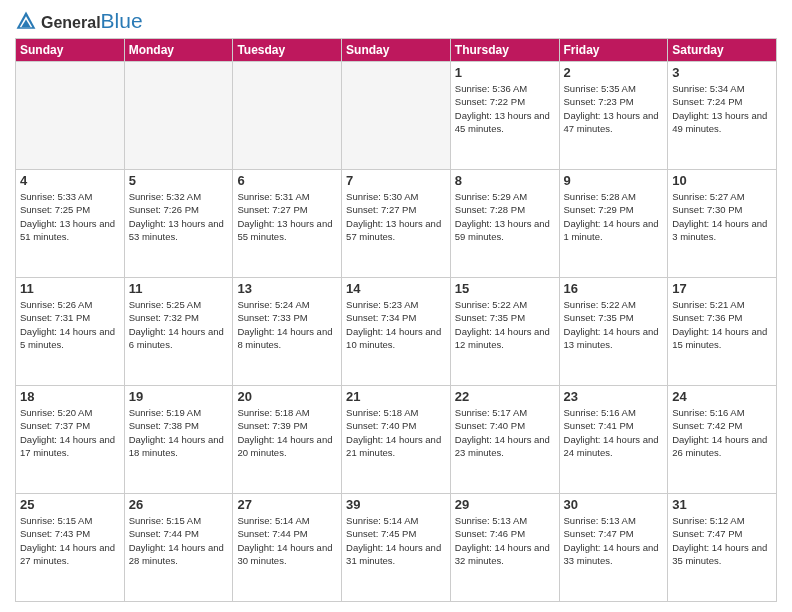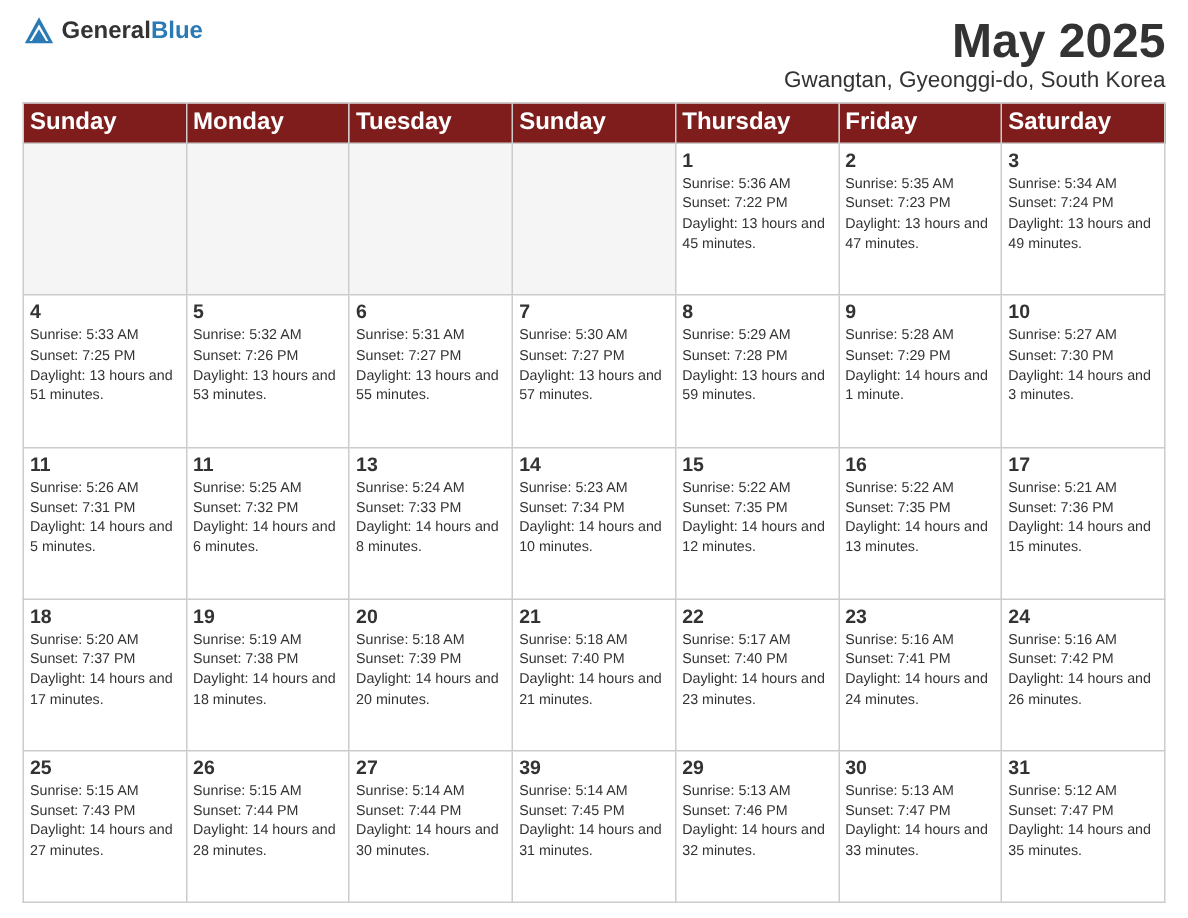--- a/index.html
+++ b/index.html
@@ -29,22 +29,22 @@
       gap: 4px;
     }
     .logo-text-general {
       font-size: 16px;
       font-weight: bold;
       color: #333;
       line-height: 1;
       margin-top: 12px;
     }
     .logo-text-blue {
-      font-size: 16px;
-      font-weight: bold;
+      font-size: 21px;
+      font-weight: normal;
       color: #2a7ab5;
       line-height: 1;
     }
     .logo-icon {
       width: 22px;
       height: 22px;
     }
     .title-block {
       text-align: right;
     }
@@ -58,23 +58,23 @@
       font-size: 15px;
       color: #333;
       font-weight: normal;
     }
     .calendar-table {
       width: 100%;
       border-collapse: collapse;
       flex: 1;
     }
     .calendar-table th {
-      background: #7f1d1d;
+      background: #be185d;
       color: #fff;
-      font-size: 16px;
+      font-size: 12px;
       font-weight: bold;
       padding: 4px 4px;
       text-align: left;
       border: 1px solid #ccc;
     }
     .calendar-table td {
       border: 1px solid #ccc;
       vertical-align: top;
       padding: 3px 4px;
       font-size: 10px;
@@ -125,24 +125,20 @@
         <polygon points="14,2 26,24 2,24" fill="#2a7ab5"></polygon>
         <polygon points="14,8 22,22 6,22" fill="#fff"></polygon>
         <polygon points="14,12 20,22 8,22" fill="#2a7ab5"></polygon>
       </svg>
       <div>
         <div>
           <span class="logo-text-general">General</span><span class="logo-text-blue">Blue</span>
         </div>
       </div>
     </div>
-    <div class="title-block">
-      <div class="month-title">May 2025</div>
-      <div class="location-title">Gwangtan, Gyeonggi-do, South Korea</div>
-    </div>
   </div>
 
   <table class="calendar-table">
     <thead>
       <tr>
       <th>Sunday</th>
           <th>Monday</th>
           <th>Tuesday</th>
           <th>Sunday</th>
           <th>Thursday</th>

